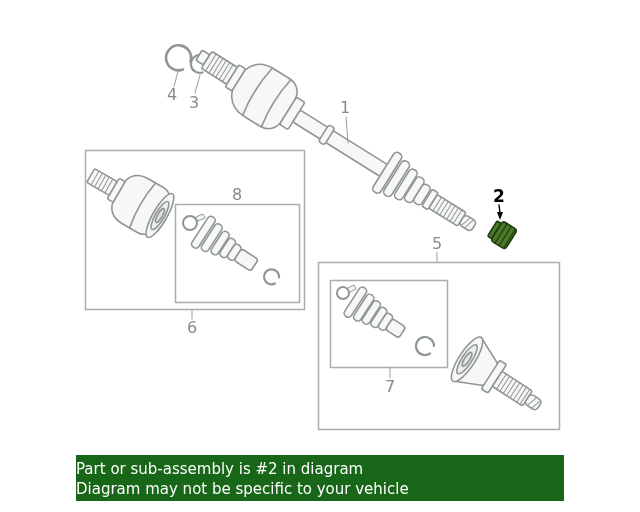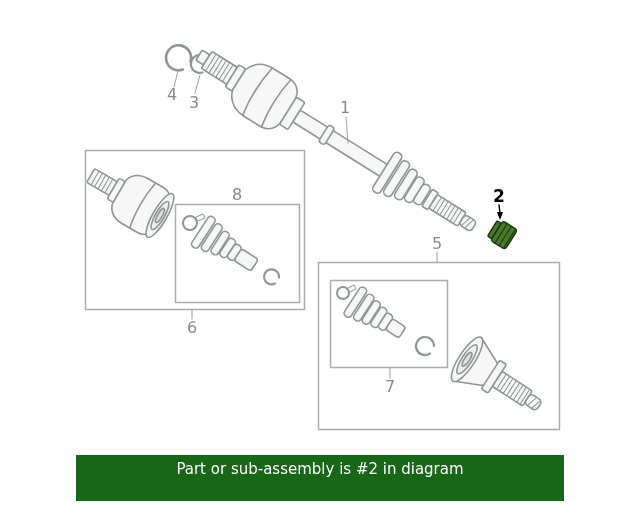--- a/index.html
+++ b/index.html
@@ -2,21 +2,21 @@
 <html><head>
 <meta charset="utf-8">
 <style>
   html,body{margin:0;padding:0;background:#ffffff;}
   body{width:640px;height:512px;overflow:hidden;position:relative;
        font-family:"DejaVu Sans", sans-serif;}
   .stage{position:relative;width:640px;height:512px;}
   svg{position:absolute;left:0;top:0;display:block;}
   .banner{
     position:absolute;left:76px;top:455px;width:488px;height:46px;
-    background:#186618;color:#ffffff;text-align:center;
+    background:#186618;color:#ffffff;
     font-size:15px;line-height:20px;padding-top:4px;box-sizing:border-box;
   }
   .banner-line{white-space:nowrap;}
 </style>
 </head>
 <body>
 
 <div class="stage">
 
 <svg width="640" height="512" viewBox="0 0 640 512">
@@ -134,15 +134,16 @@
     <text x="172" y="100">4</text>
     <text x="437" y="249">5</text>
     <text x="192" y="333">6</text>
     <text x="390" y="392">7</text>
     <text x="237" y="200">8</text>
   </g>
 </svg>
 
 <div class="banner">
   <div class="banner-line">Part or sub-assembly is #2 in diagram</div>
+  <div class="banner-line">Diagram may not be specific to your vehicle</div>
 </div>
 
 </div>
 
 </body></html>

